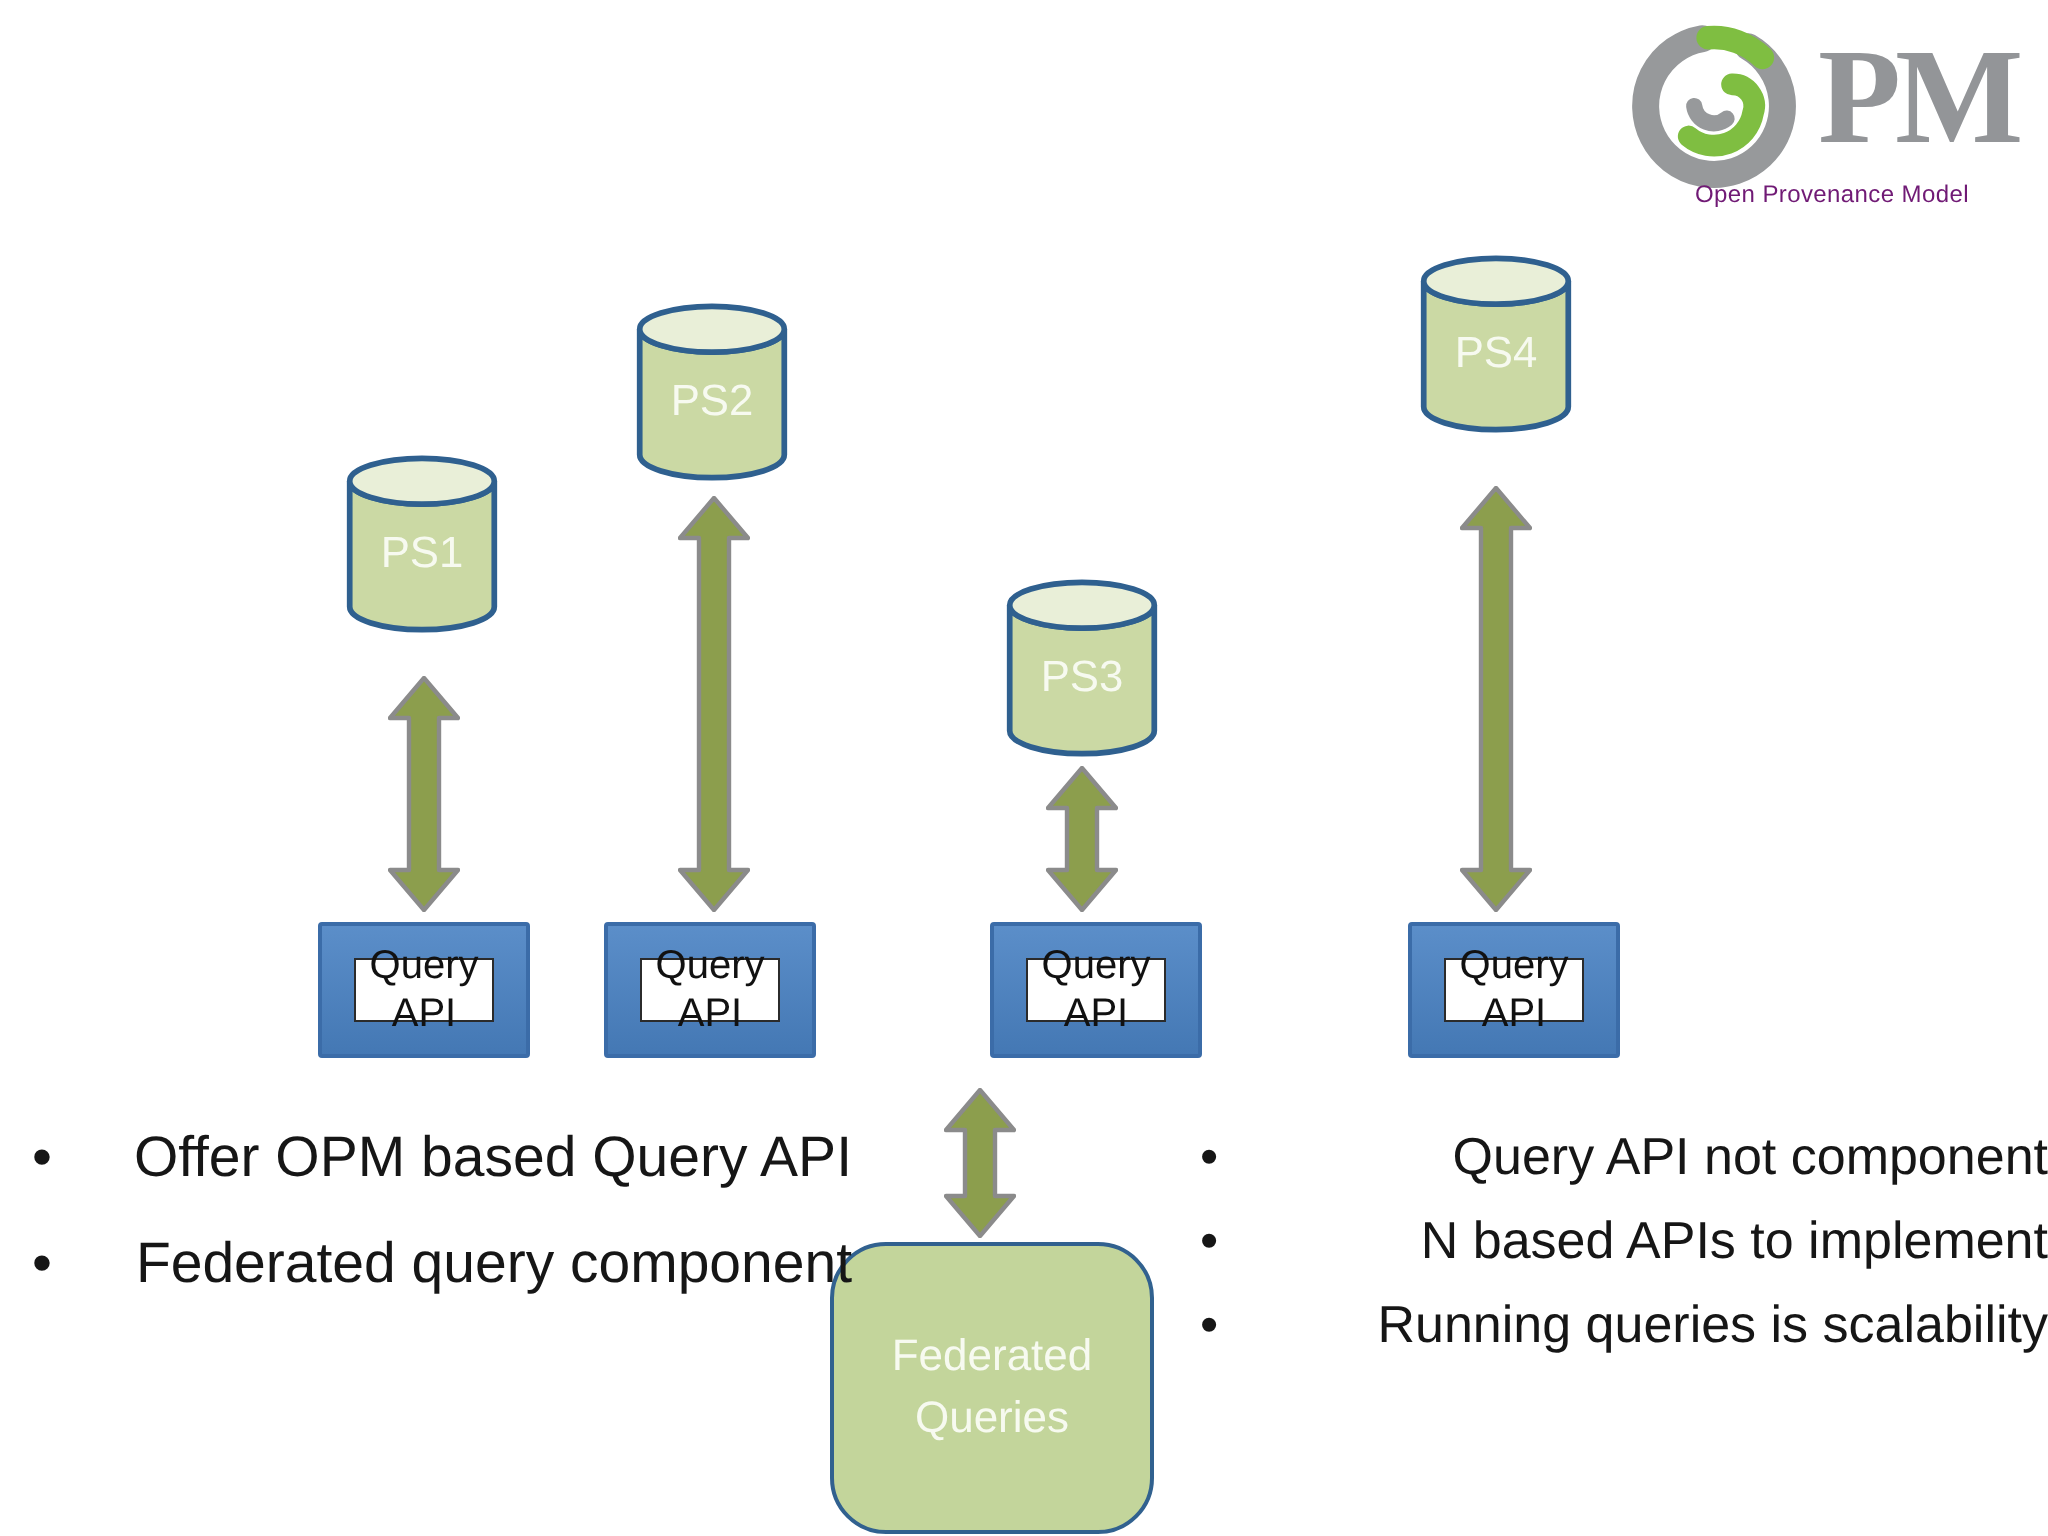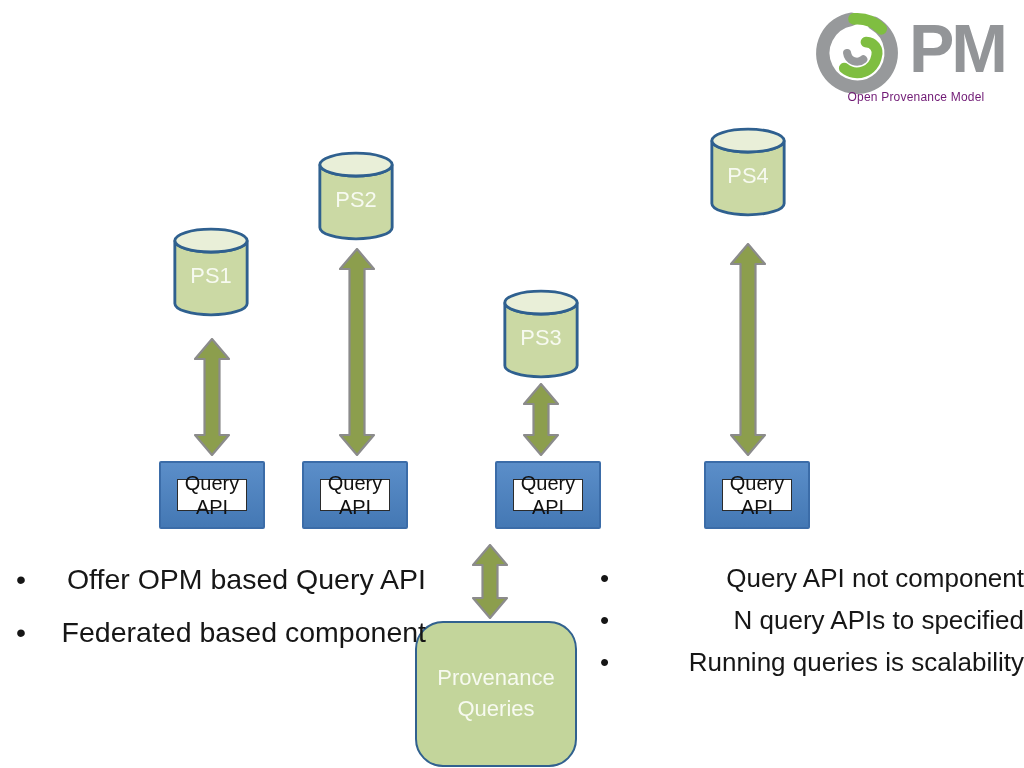--- a/index.html
+++ b/index.html
@@ -11,21 +11,21 @@
   .title{
     position:absolute; left:62px; top:30px; margin:0;
     font-size:45px; font-weight:400; color:#141414; letter-spacing:-0.5px;
   }
   
   .logo{position:absolute; left:810px; top:6px; width:206px; height:102px;}
   .logo-swirl{position:absolute; left:2px; top:2px; width:90px; height:90px;}
   .logo-letters{
     position:absolute; left:99px; top:8px; font-size:68px; font-weight:700;
     letter-spacing:-3px; color:#939598; line-height:1;
-    font-family:Liberation Sans, sans-serif;
+    font-family:Liberation Serif, serif;
   }
   .logo-caption{
     position:absolute; left:6px; top:84px; width:200px; text-align:center;
     font-size:12px; color:#701a75; letter-spacing:0.2px; white-space:nowrap;
   }
   
   .cyl{position:absolute; width:78px; height:92px;}
   .cyl .cyl-body{fill:#CBD9A4; stroke:#2F608F; stroke-width:3;}
   .cyl .cyl-cap{fill:#E9EFD8; stroke:#2F608F; stroke-width:3;}
   .cyl text{
@@ -137,27 +137,27 @@
   </div>
   <div class="api-box b3">
     <div class="inner">Query
 API</div>
   </div>
   <div class="api-box b4">
     <div class="inner">Query
 API</div>
   </div>
 
-  <div class="federated">Provenance
+  <div class="federated">Federated
 Queries</div>
 
   <ul class="bullets bullets-left">
     <li>Offer OPM based Query API</li>
-    <li>Federated based component</li>
+    <li>Federated query component</li>
   </ul>
 
   <ul class="bullets bullets-right">
     <li>Query API not component</li>
-    <li>N query APIs to specified</li>
+    <li>N based APIs to implement</li>
     <li>Running queries is scalability</li>
   </ul>
 
 </div>
 
 </body></html>

